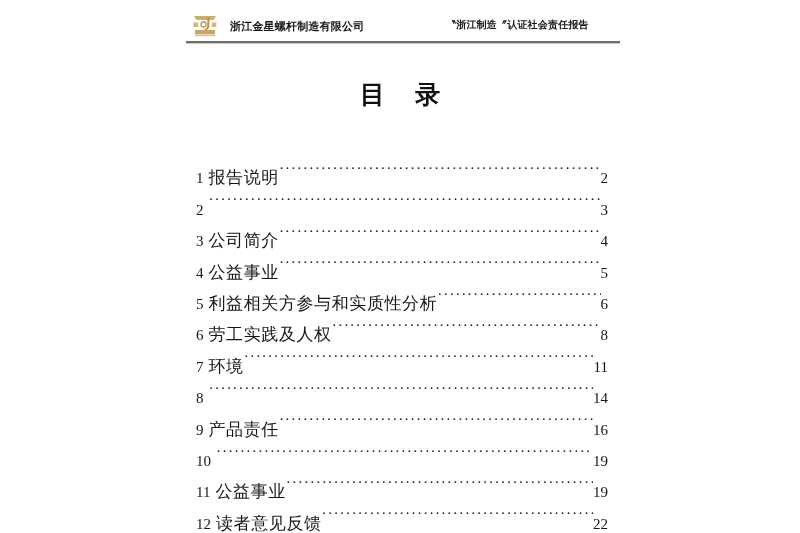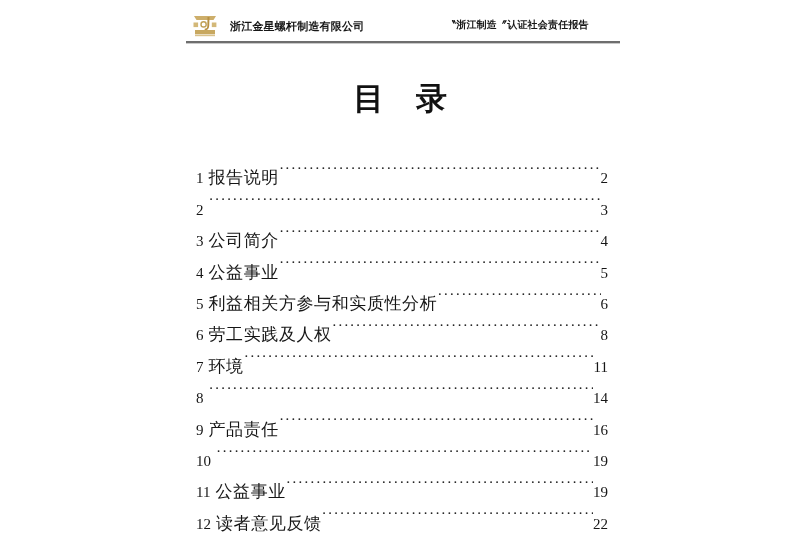--- a/index.html
+++ b/index.html
@@ -75,21 +75,21 @@
   }
 
   
   .toc-title {
     position: absolute;
     left: 0;
     top: 78px;
     width: 800px;
     text-align: center;
     font-family: "Liberation Serif", "DejaVu Serif", serif;
-    font-size: 31px;
+    font-size: 25px;
     font-weight: bold;
     letter-spacing: 12px;
     text-indent: 12px;
     color: #111111;
   }
 
   
   .toc {
     position: absolute;
     left: 196px;

